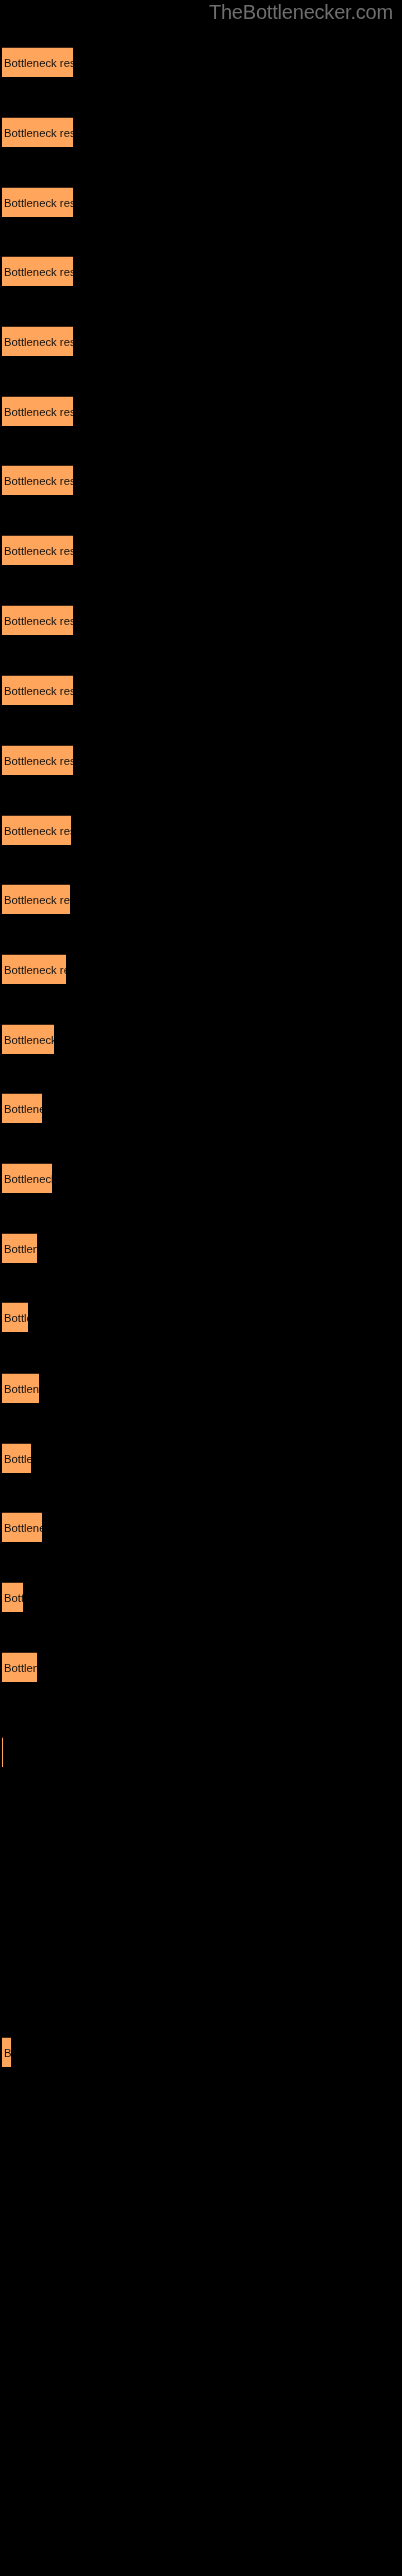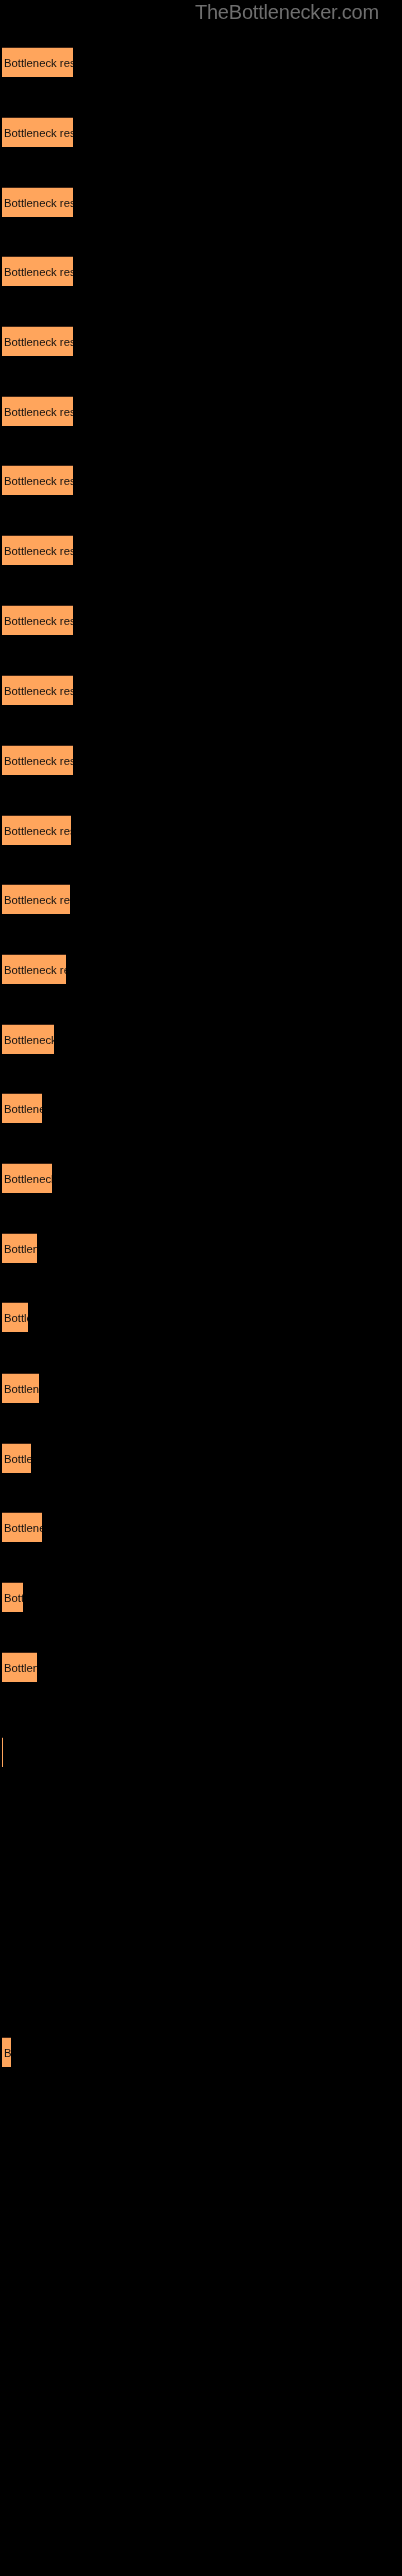--- a/index.html
+++ b/index.html
@@ -14,21 +14,21 @@
     background: #000000;
     overflow: hidden;
     font-family: "Liberation Sans", sans-serif;
   }
   #watermark {
     position: absolute;
     top: 0px;
     left: 0px;
     width: 403px;
     text-align: right;
-    padding-right: 24px;
+    padding-right: 10px;
     box-sizing: border-box;
     font-family: "Liberation Sans", sans-serif;
     font-size: 20px;
     line-height: 24px;
     color: #6e6e6e;
     letter-spacing: -0.2px;
     white-space: nowrap;
   }
   #plot {
     position: absolute;

